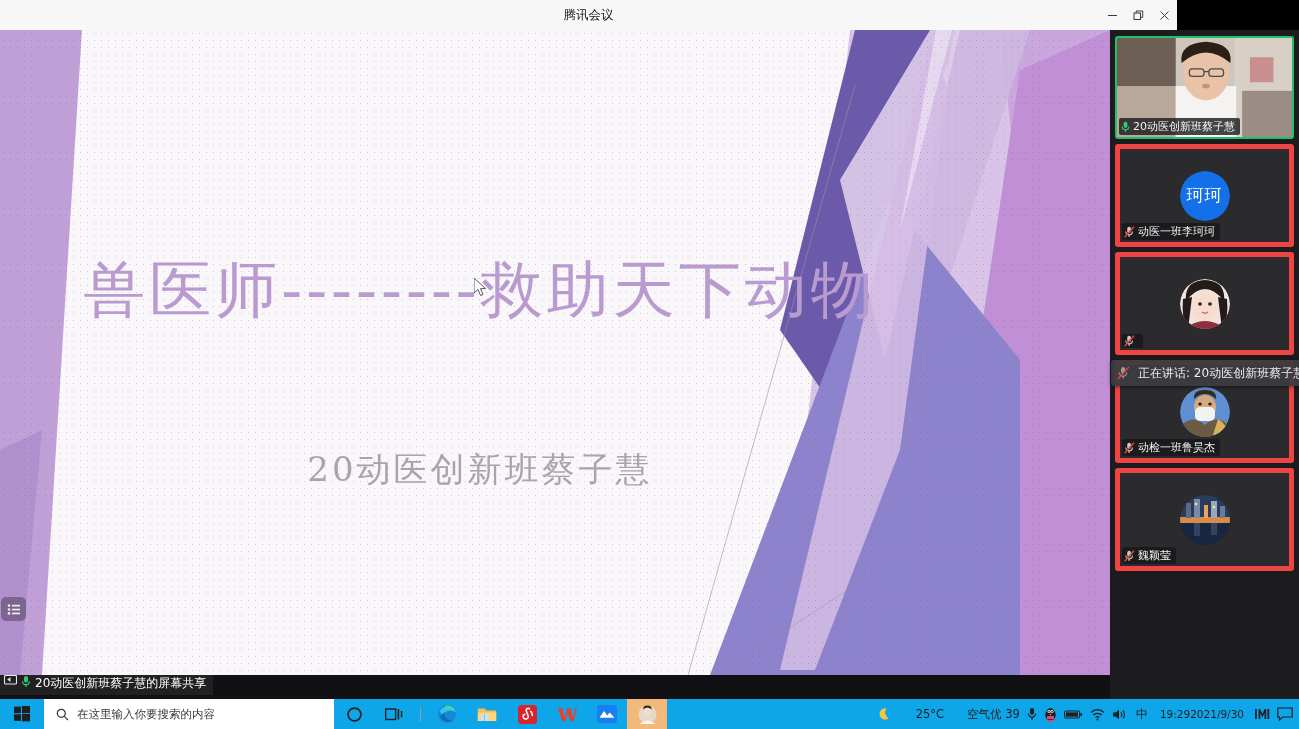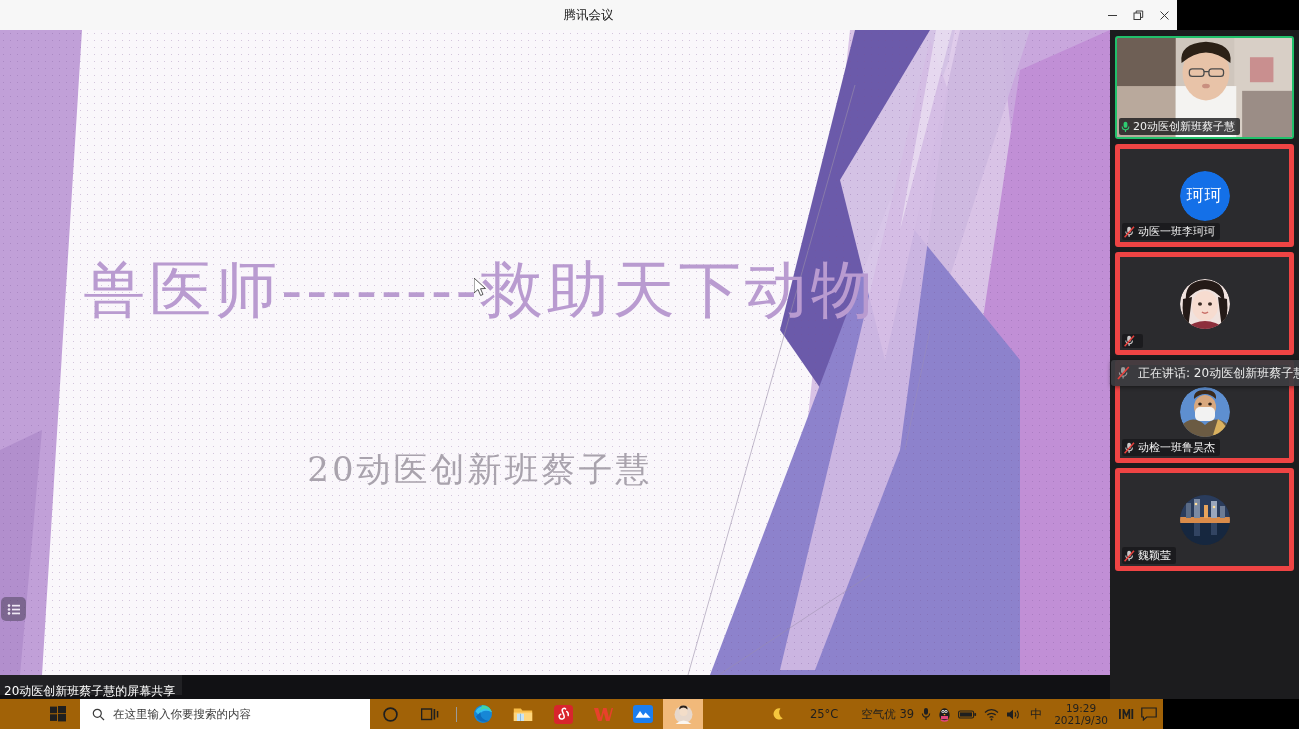--- a/index.html
+++ b/index.html
@@ -81,21 +81,21 @@
 
   
   .share-footer {
     position: absolute; left: 0; bottom: 0; width: 1110px; height: 24px;
     background: #111114;
   }
   .share-label {
     position: absolute; left: 0; top: 0; height: 20px;
     display: flex; align-items: flex-start; gap: 4px;
     padding: 0 7px 0 4px; background: #212124;
-    font-size: 12px; color: #ffffff; white-space: nowrap; flex-direction: column;
+    font-size: 12px; color: #ffffff; white-space: nowrap;
   }
 
   
   .rail {
     position: absolute; left: 1110px; top: 0; width: 189px; height: 669px;
     background: #1c1c1e; padding: 6px 5px; overflow: hidden;
   }
   .tile {
     position: relative; width: 179px; height: 103px; margin-bottom: 5px;
     background: #2b2b2e; border-radius: 3px; overflow: hidden;
@@ -128,23 +128,23 @@
     position: absolute; left: 1111px; top: 330px; z-index: 40;
     display: flex; align-items: center; gap: 8px;
     height: 26px; padding: 0 6px;
     background: rgba(60,60,64,.95); border-radius: 3px;
     font-size: 12px; color: #ededed; white-space: nowrap;
     box-shadow: 0 1px 4px rgba(0,0,0,.5);
   }
 
   
   .taskbar {
-    position: absolute; left: 0; bottom: 0; width: 1163px; height: 30px;
-    background: #a16207;
-    display: flex; align-items: center; padding-left: 36px;
+    position: absolute; left: 0; bottom: 0; width: 1299px; height: 30px;
+    background: #0ea5e9;
+    display: flex; align-items: center;
   }
   .tb-start {
     width: 44px; height: 30px; display: flex;
     align-items: center; justify-content: center;
   }
   .tb-search {
     width: 290px; height: 30px; background: #ffffff;
     display: flex; align-items: center; gap: 8px; padding-left: 12px;
   }
   .tb-search-text { font-size: 11.5px; color: #3a3a3a; }
@@ -159,21 +159,21 @@
     margin-left: auto; display: flex; align-items: center;
     height: 30px; padding-right: 6px; gap: 7px;
   }
   .tray-weather {
     display: flex; align-items: center; gap: 23px;
     font-size: 11.5px; color: #1f1f1f; white-space: nowrap;
   }
   .tray-item { display: flex; align-items: center; justify-content: center; }
   .tray-ime { font-size: 12px; color: #1f1f1f; padding: 0 2px; }
   .tray-clock {
-    display: flex; flex-direction: column; align-items: center;
+    display: flex; flex-direction: row; align-items: center;
     line-height: 12px; font-size: 10.5px; color: #1f1f1f; padding: 0 3px;
   }
 </style>
 </head>
 <body>
 
 <div id="app">
 
   <div class="titlebar">
     <div class="titlebar-text">腾讯会议</div>

